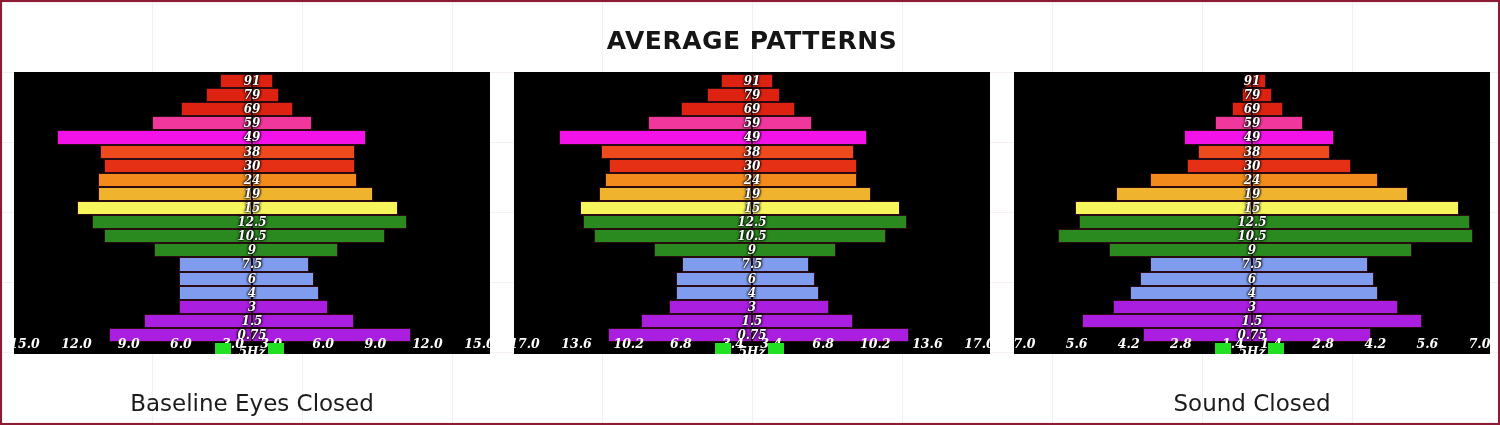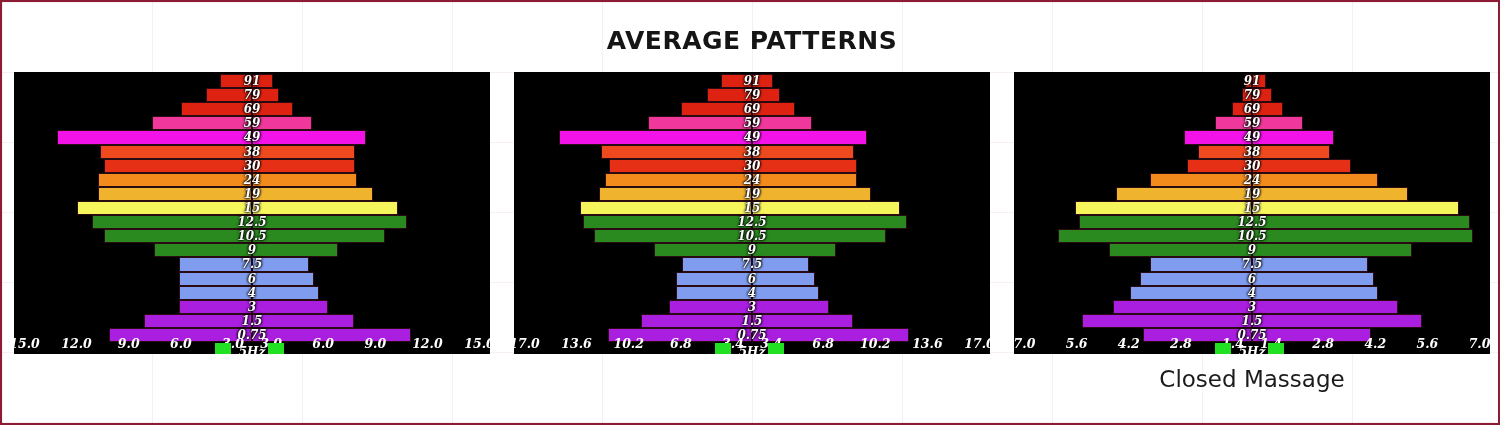--- a/index.html
+++ b/index.html
@@ -53,20 +53,21 @@
     height: 345px;
     display: flex;
     justify-content: space-between;
     padding: 0 12px;
     box-sizing: border-box;
   }
   .panel {
     width: 476px;
     display: flex;
     flex-direction: column;
+    gap: 24px;
   }
   .plot {
     position: relative;
     width: 100%;
     height: 282px;
     background: #000000;
     overflow: hidden;
     box-sizing: border-box;
   }
   .rows {
@@ -366,20 +367,21 @@
             <span class="xtick" style="left: 54%;">3.0</span>
             <span class="xtick" style="left: 64.95%;">6.0</span>
             <span class="xtick" style="left: 75.9%;">9.0</span>
             <span class="xtick" style="left: 86.85%;">12.0</span>
             <span class="xtick" style="left: 97.8%;">15.0</span>
           </div>
           <div class="green-marker gm-left" style="background: rgb(34, 224, 34);"></div>
           <div class="green-marker gm-right" style="background: rgb(34, 224, 34);"></div>
           <div class="center-bottom-label">5Hz</div>
         </div>
+        <div class="caption">Baseline Eyes Closed</div>
       </div>
       <div class="panel">
         <div class="plot">
           <div class="rows">
             <div class="row">
               <div class="half left">
                 <div class="bar" style="width: 12.9412%; background: rgb(221, 34, 17);"></div>
               </div>
               <div class="half right">
                 <div class="bar" style="width: 8.82353%; background: rgb(221, 34, 17);"></div>
@@ -754,16 +756,16 @@
             <span class="xtick" style="left: 54%;">1.4</span>
             <span class="xtick" style="left: 64.95%;">2.8</span>
             <span class="xtick" style="left: 75.9%;">4.2</span>
             <span class="xtick" style="left: 86.85%;">5.6</span>
             <span class="xtick" style="left: 97.8%;">7.0</span>
           </div>
           <div class="green-marker gm-left" style="background: rgb(34, 224, 34);"></div>
           <div class="green-marker gm-right" style="background: rgb(34, 224, 34);"></div>
           <div class="center-bottom-label">5Hz</div>
         </div>
-        <div class="caption">Closed Massage</div>
+        <div class="caption">Sound Closed</div>
       </div>
     </div>
 </div>
 
 </body></html>

